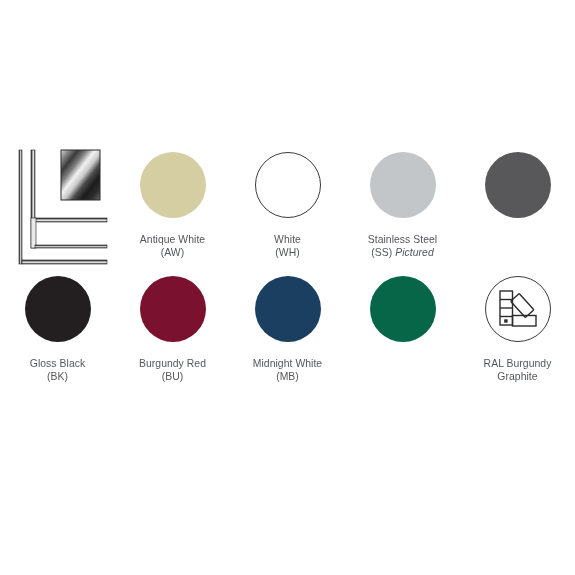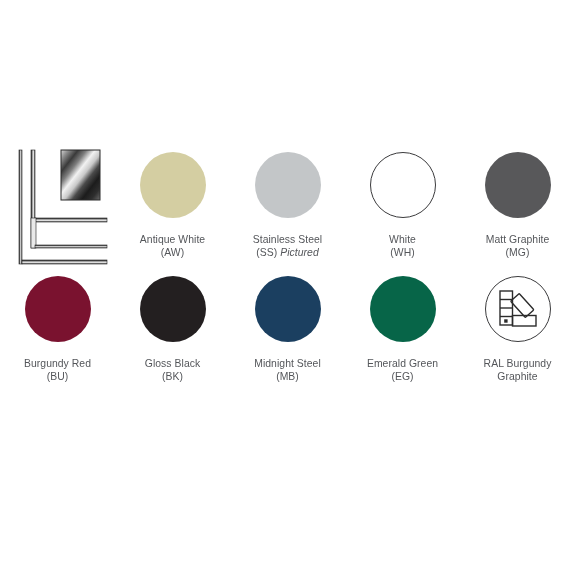--- a/index.html
+++ b/index.html
@@ -158,87 +158,79 @@
         <span class="disc" style="background:#d4cea2"></span>
       </div>
       <div class="caption">
         <div>Antique White</div>
         <div class="code">(AW)</div>
       </div>
     </div>
 
     <div class="cell">
       <div class="disc-wrap">
+        <span class="disc outlined" style="background:#ffffff"></span>
+      </div>
+      <div class="caption">
+        <div>White</div>
+        <div class="code">(WH)</div>
+      </div>
+    </div>
+
+    <div class="cell">
+      <div class="disc-wrap">
         <span class="disc" style="background:#c3c6c8"></span>
       </div>
       <div class="caption">
         <div>Stainless Steel</div>
         <div class="code"><span>(SS)</span>
           <em>Pictured</em>
         </div>
       </div>
     </div>
 
     <div class="cell">
       <div class="disc-wrap">
-        <span class="disc outlined" style="background:#ffffff"></span>
-      </div>
-      <div class="caption">
-        <div>White</div>
-        <div class="code">(WH)</div>
-      </div>
-    </div>
-
-    <div class="cell">
-      <div class="disc-wrap">
         <span class="disc" style="background:#58585a"></span>
       </div>
-      <div class="caption">
-        <div>Matt Graphite</div>
-        <div class="code">(MG)</div>
+    </div>
+
+    <div class="cell">
+      <div class="disc-wrap">
+        <span class="disc" style="background:#231f20"></span>
+      </div>
+      <div class="caption">
+        <div>Gloss Black</div>
+        <div class="code">(BK)</div>
       </div>
     </div>
 
     <div class="cell">
       <div class="disc-wrap">
         <span class="disc" style="background:#7a122f"></span>
       </div>
       <div class="caption">
         <div>Burgundy Red</div>
         <div class="code">(BU)</div>
       </div>
     </div>
 
     <div class="cell">
       <div class="disc-wrap">
-        <span class="disc" style="background:#231f20"></span>
-      </div>
-      <div class="caption">
-        <div>Gloss Black</div>
-        <div class="code">(BK)</div>
-      </div>
-    </div>
-
-    <div class="cell">
-      <div class="disc-wrap">
         <span class="disc" style="background:#1b3f60"></span>
       </div>
       <div class="caption">
-        <div>Midnight Steel</div>
+        <div>Midnight White</div>
         <div class="code">(MB)</div>
       </div>
     </div>
 
     <div class="cell">
       <div class="disc-wrap">
         <span class="disc" style="background:#076548"></span>
-      </div>
-      <div class="caption">
-        <div>Emerald Green</div>
-        <div class="code">(EG)</div>
       </div>
     </div>
 
     <div class="cell">
       <div class="disc-wrap">
         <span class="ral-icon">
           <svg width="44" height="42" viewBox="0 0 44 42" xmlns="http://www.w3.org/2000/svg">
             <g fill="none" stroke="#2b2b2b" stroke-width="1.4">
 
               <rect x="4" y="3" width="12.5" height="34"></rect>

